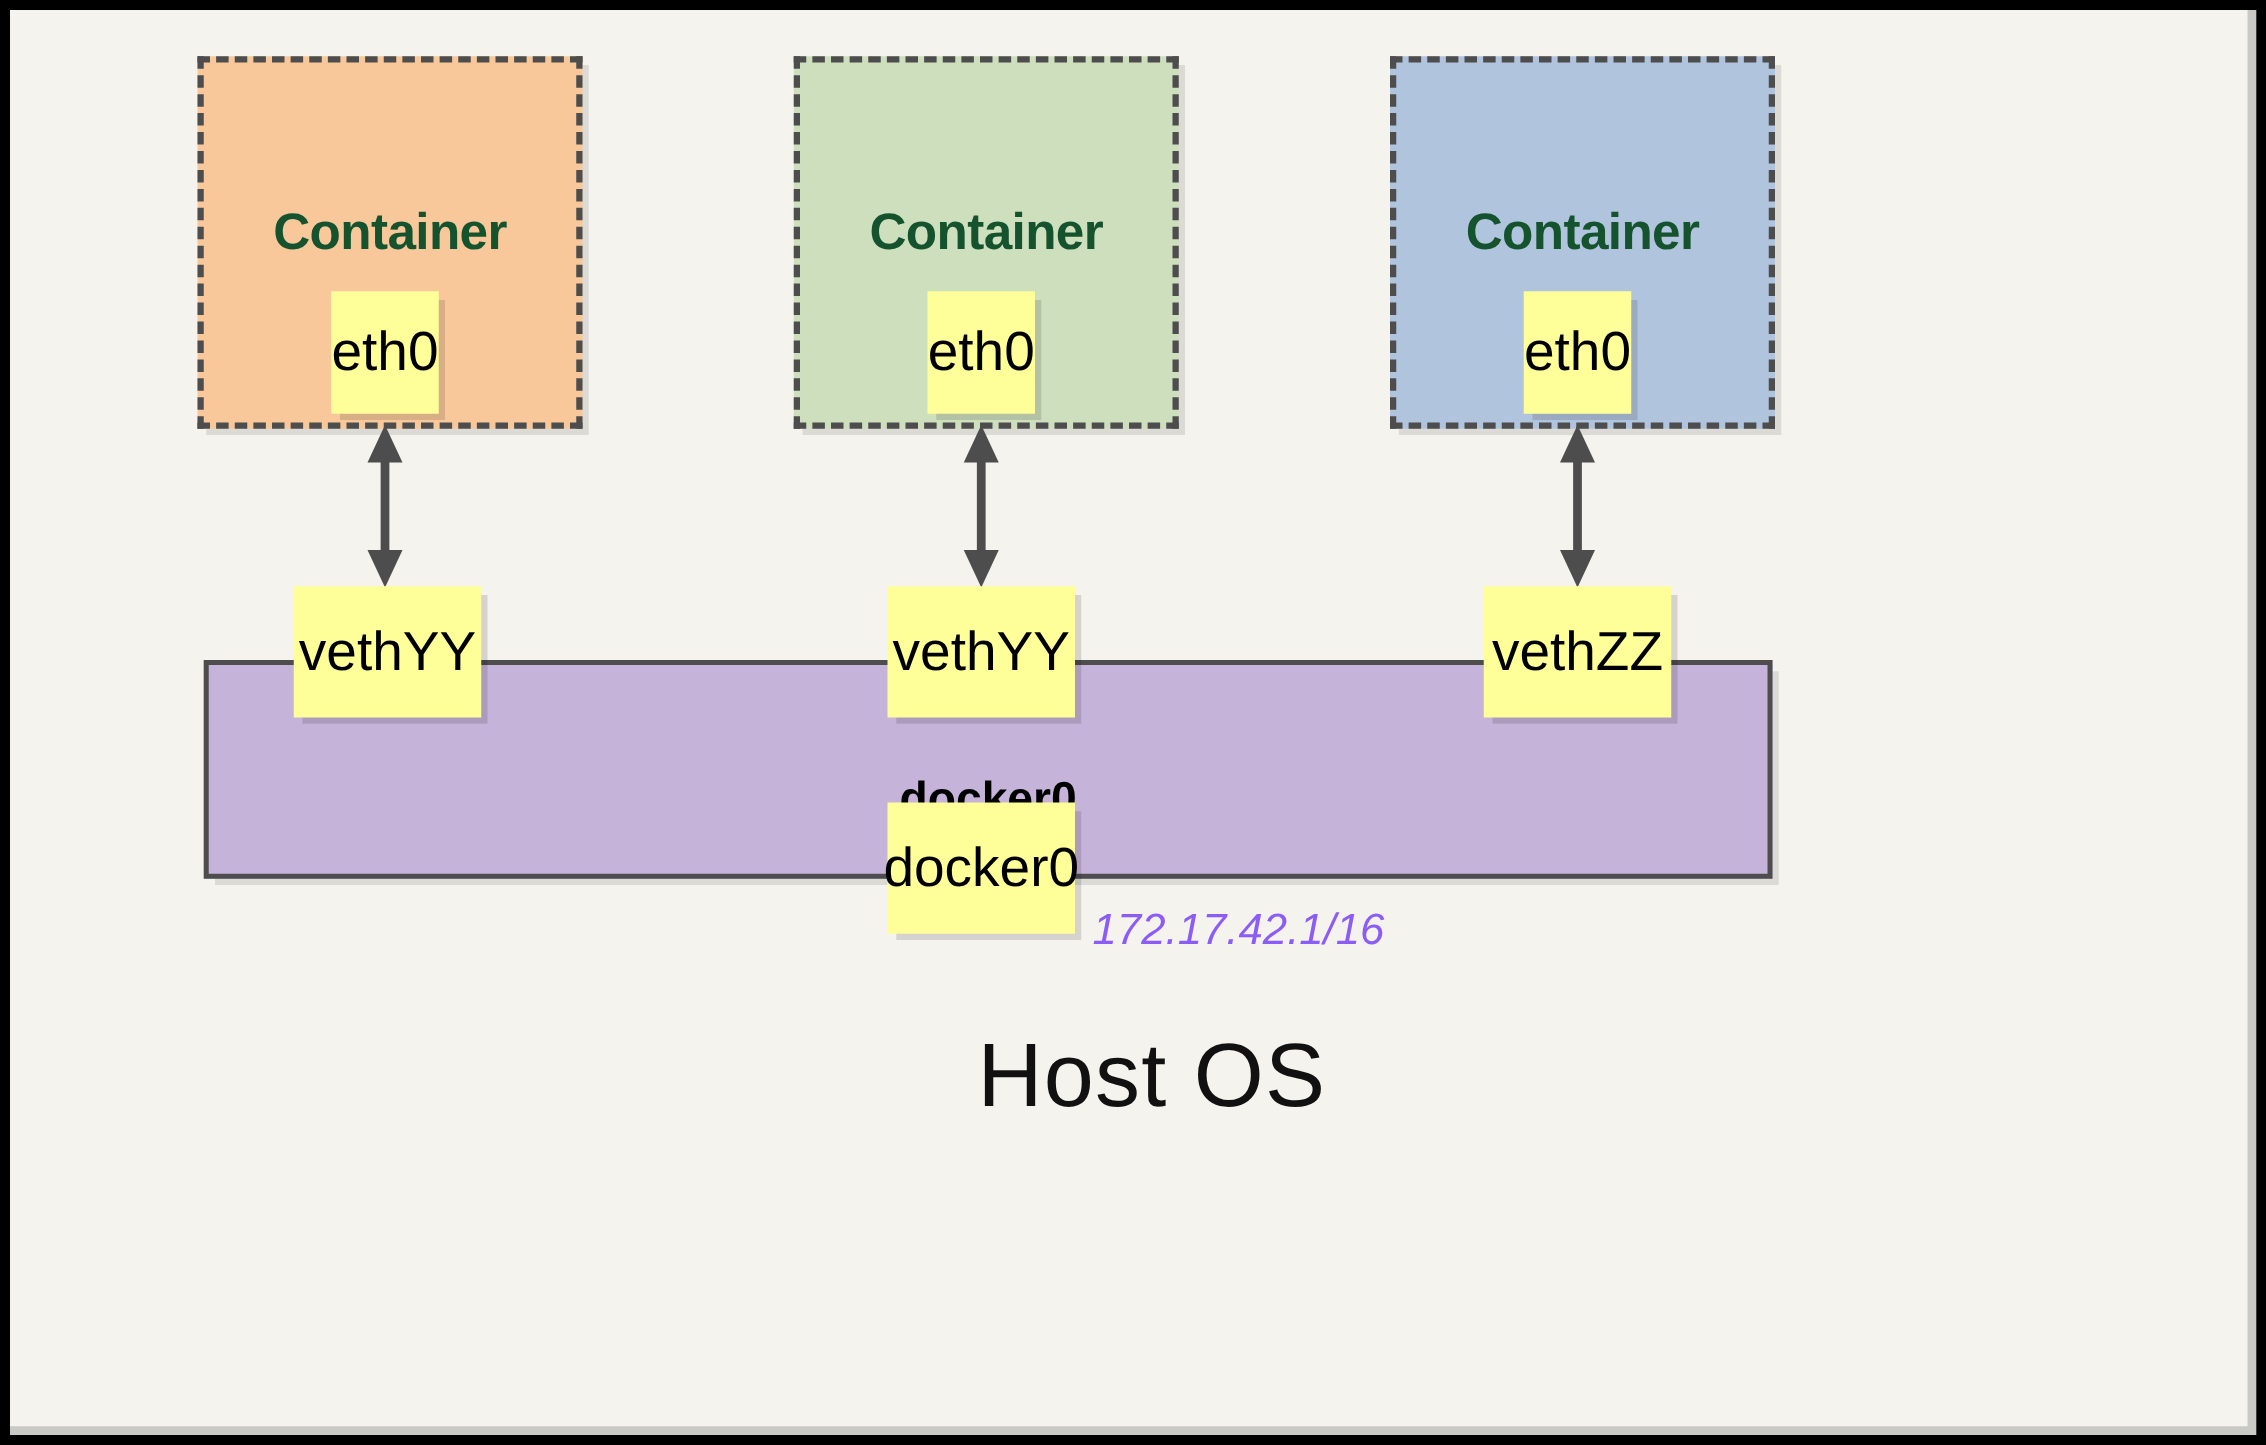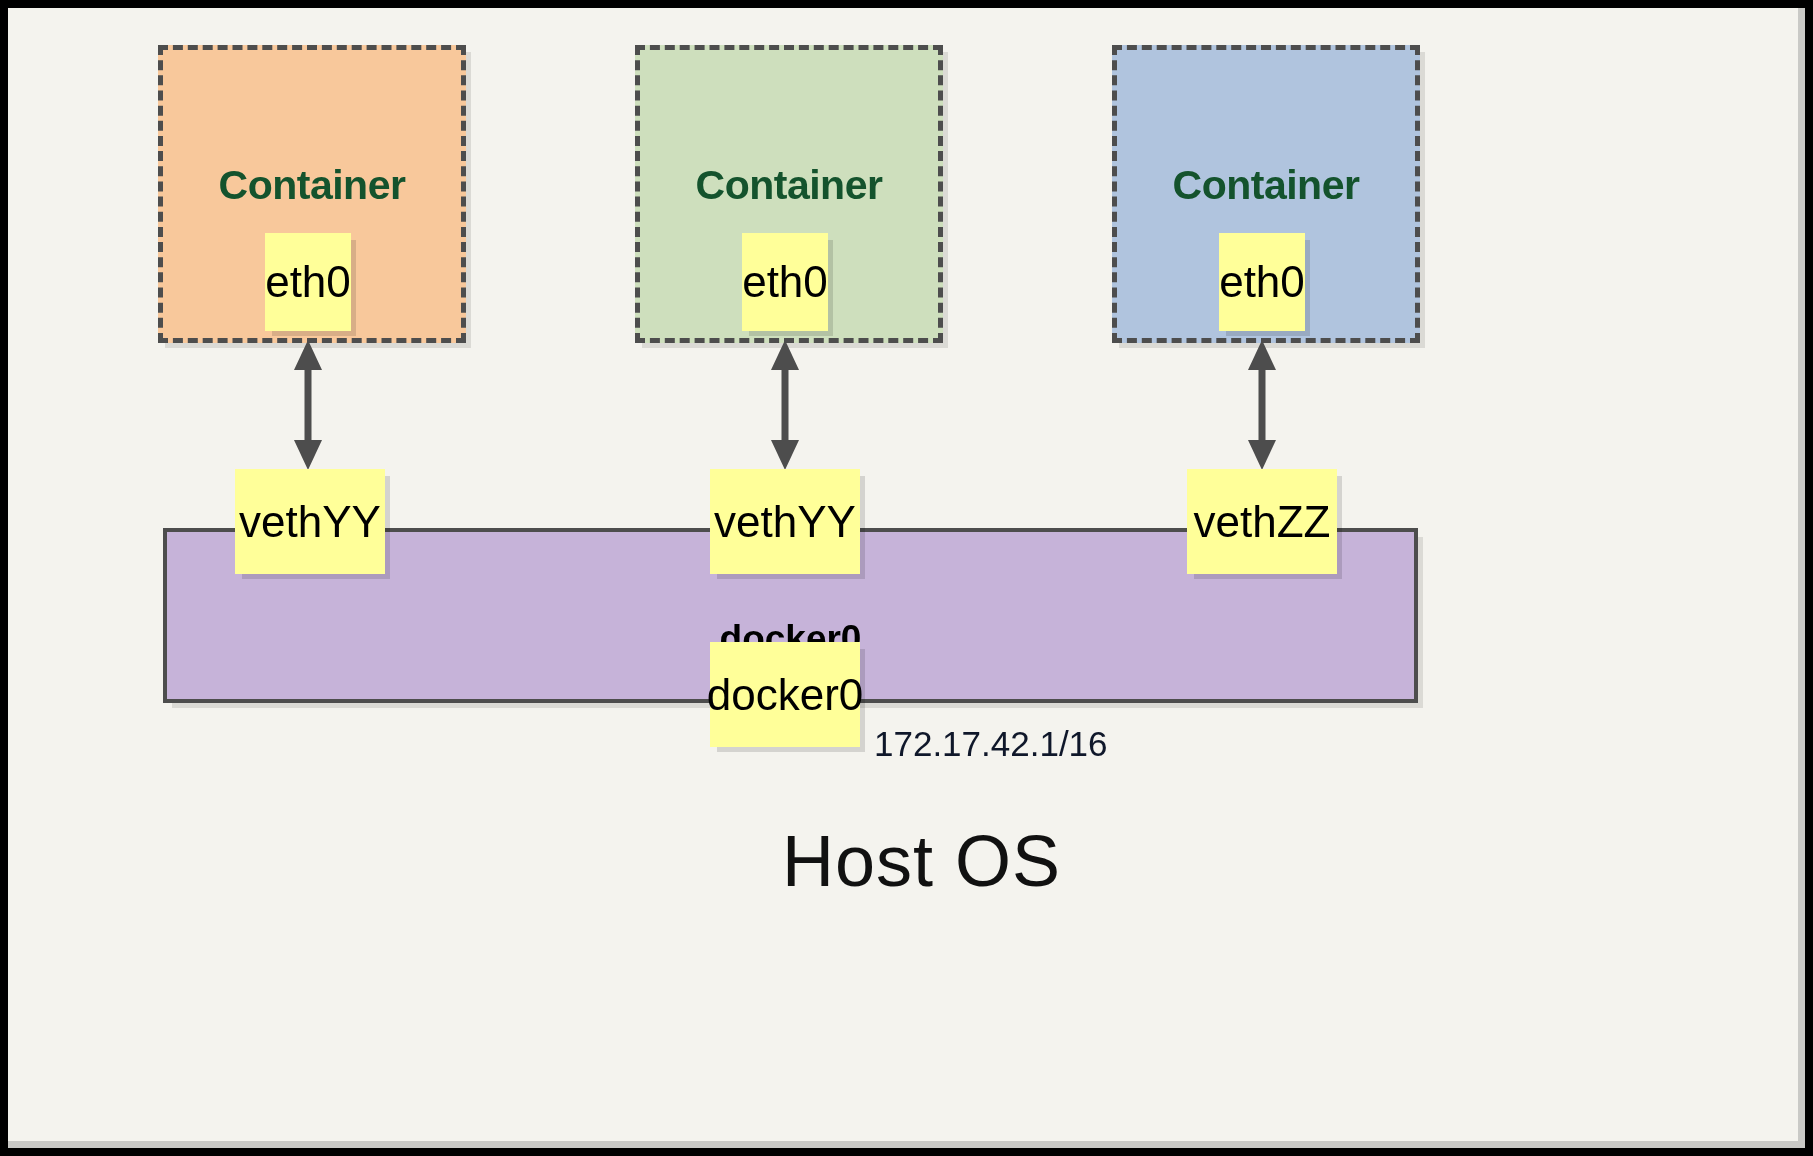--- a/index.html
+++ b/index.html
@@ -83,23 +83,24 @@
     text-align: center;
     font-size: 37px;
     font-weight: bold;
     color: #000000;
     z-index: 5;
   }
 
   #ip-label {
     position: absolute;
     font-size: 35px;
-    color: #0f172a;
+    color: #8b5cf6;
     white-space: nowrap;
     z-index: 7;
+    font-style: italic;
   }
 
   #host-os {
     position: absolute;
     left: 0; right: 0;
     text-align: center;
     font-size: 72px;
     color: #111111;
     letter-spacing: 1px;
   }

